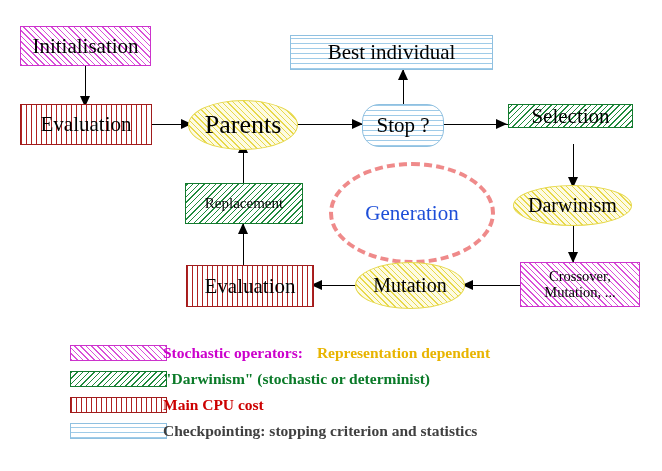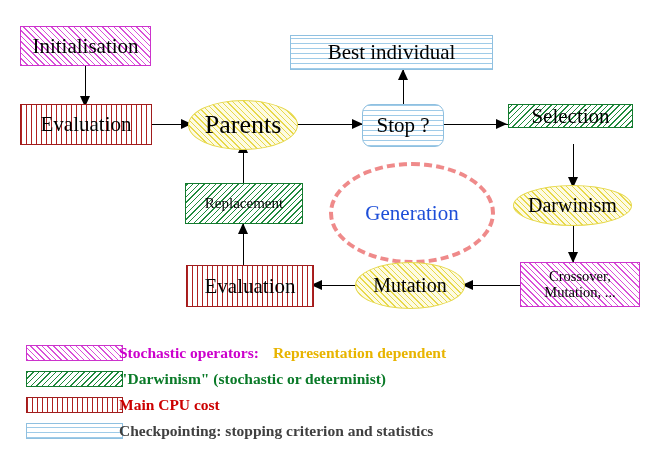--- a/index.html
+++ b/index.html
@@ -97,20 +97,21 @@
   .arrow.down  { border-left: 5.5px solid transparent; border-right: 5.5px solid transparent; border-top: 11px solid #000; }
   .arrow.up    { border-left: 5.5px solid transparent; border-right: 5.5px solid transparent; border-bottom: 11px solid #000; }
 
   
   #legend { position: absolute; left: 0; top: 340px; width: 662px; }
   .legend-row {
     position: relative;
     height: 24px;
     display: flex;
     align-items: center;
+    margin-left: 44px;
   }
   .swatch {
     position: absolute;
     left: 26px;
     width: 97px;
     height: 16px;
     box-sizing: border-box;
   }
   .legend-text {
     position: absolute;
@@ -164,21 +165,21 @@
   </div>
 
   <div class="node hatch-red" style="left:20px; top:104px; width:132px; height:41px; font-size:21px;">
     <span class="lbl">Evaluation</span>
   </div>
 
   <div class="node hatch-yellow ellipse" style="left:188px; top:100px; width:110px; height:50px; font-size:26px;">
     <span class="lbl">Parents</span>
   </div>
 
-  <div class="node hatch-blue rounded" style="left:362px; top:104px; width:82px; height:43px; font-size:21px;">
+  <div class="node hatch-blue rounded" style="left:362px; top:104px; width:82px; height:43px; font-size:21px;border-radius:17px;">
     <span class="lbl">Stop ?</span>
   </div>
 
   <div class="node hatch-blue" style="left:290px; top:35px; width:203px; height:35px; font-size:21px;">
     <span class="lbl">Best individual</span>
   </div>
 
   <div class="node hatch-green" style="left:508px; top:104px; width:125px; height:24px; font-size:21px;">
     <span class="lbl">Selection</span>
   </div>

